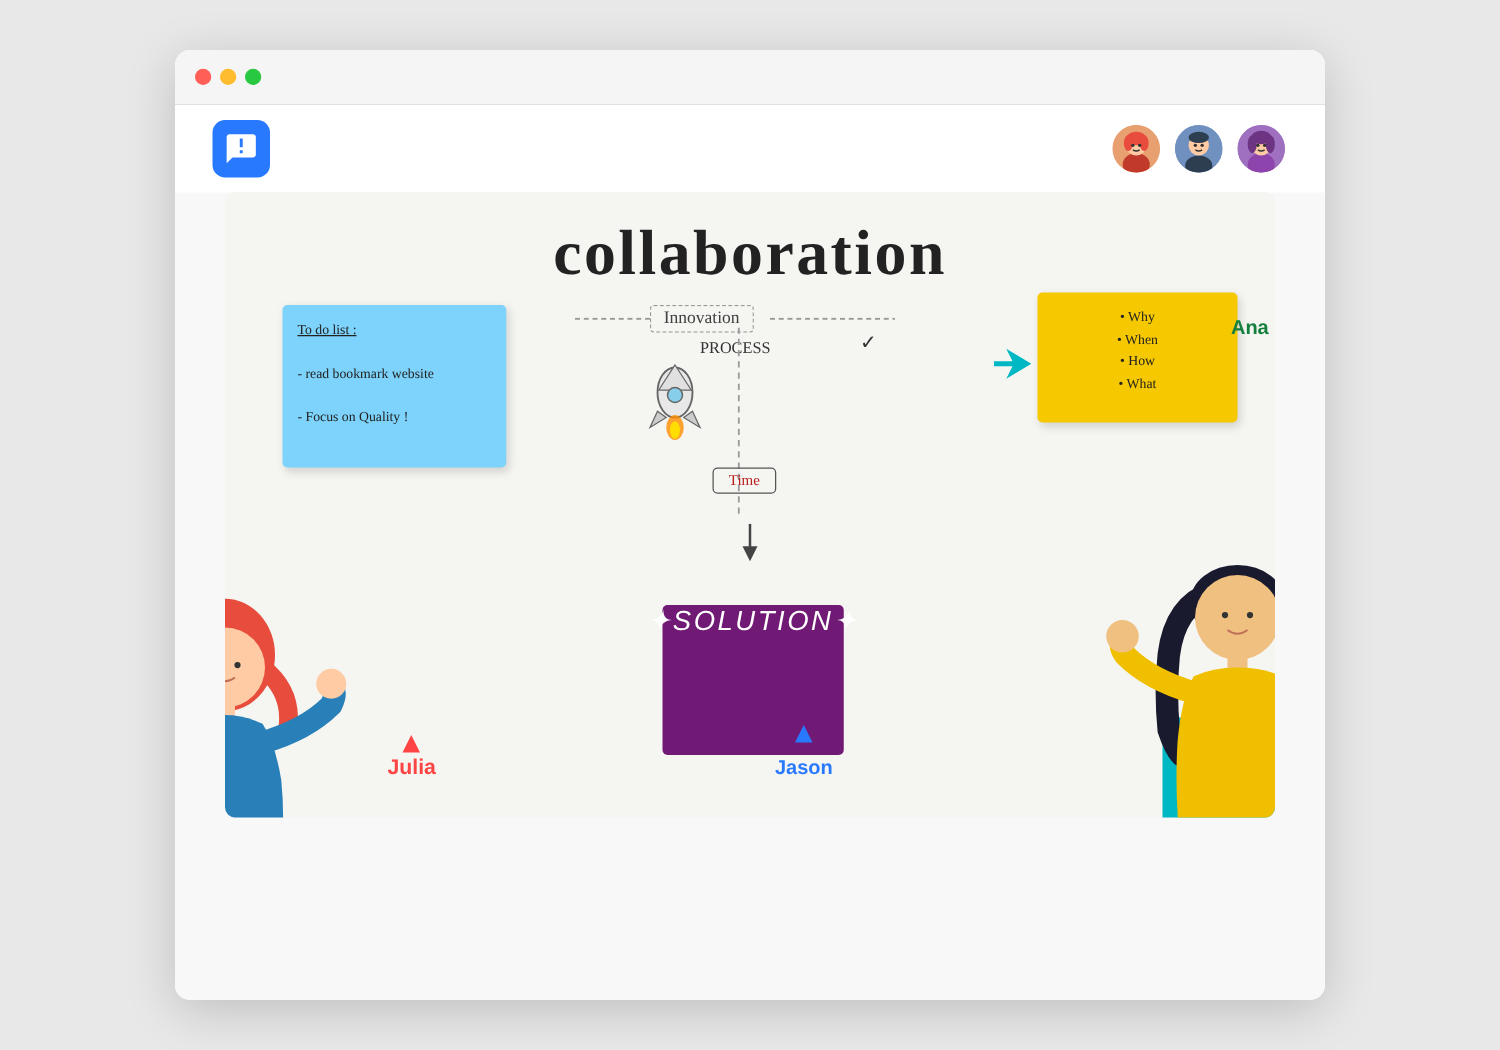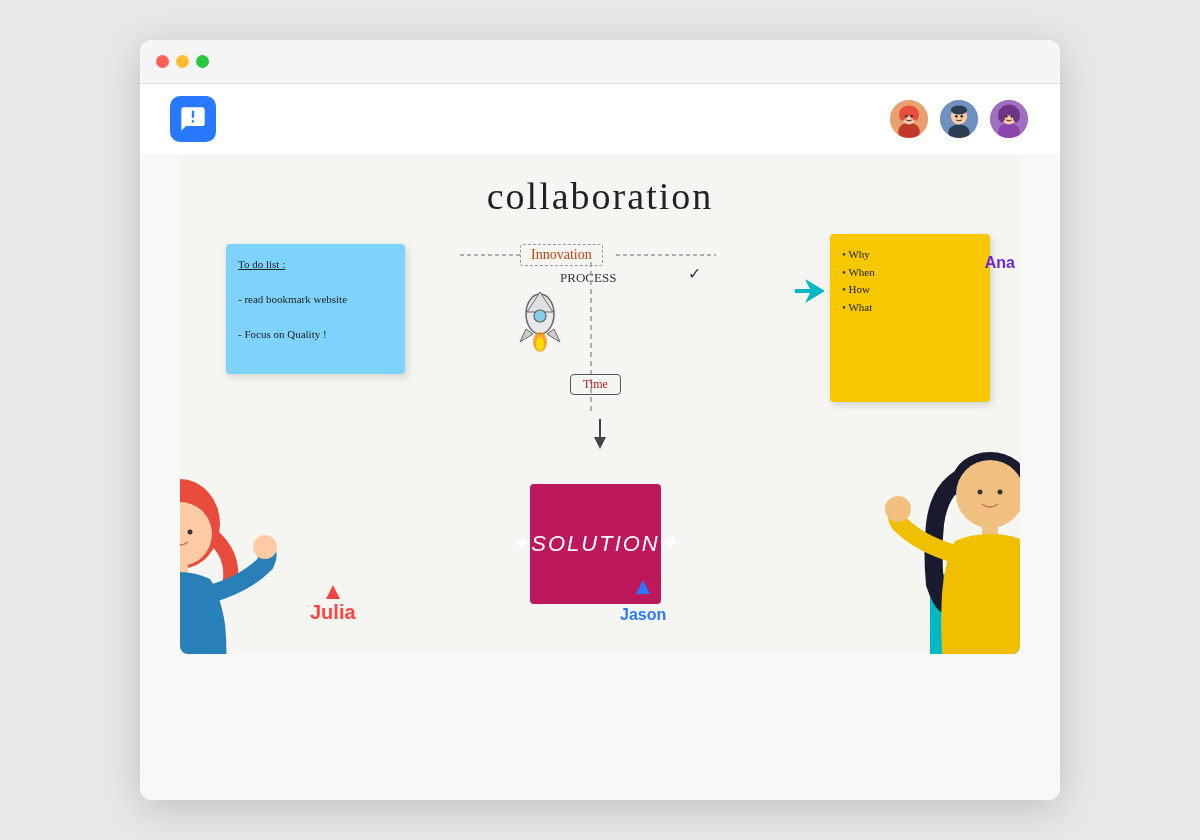--- a/index.html
+++ b/index.html
@@ -120,31 +120,31 @@
       position: relative;
     }
 
     
     .collab-title {
       position: absolute;
       top: 20px;
       left: 50%;
       transform: translateX(-50%);
       font-family: 'Segoe Script', 'Comic Sans MS', cursive;
-      font-size: 38px;
+      font-size: 51px;
       color: #222;
-      font-weight: normal;
+      font-weight: bold;
       white-space: nowrap;
       letter-spacing: 2px;
     }
 
     .innovation-label {
       font-family: 'Segoe Script', 'Comic Sans MS', cursive;
       font-size: 14px;
-      color: #c2410c;
+      color: #404040;
       border: 1px dashed #999;
       padding: 2px 10px;
       display: inline-block;
       border-radius: 3px;
     }
 
     .process-label {
       font-family: 'Segoe Script', 'Comic Sans MS', cursive;
       font-size: 13px;
       color: #333;
@@ -181,22 +181,23 @@
       width: 179px;
       height: 130px;
       background: #7dd3fc;
       margin-left: 16px;
     }
 
     .sticky-note-2 {
       top: 80px;
       right: 30px;
       width: 160px;
-      height: 168px;
+      height: 104px;
       background: #f5c800;
+      text-align: center;
     }
 
     .sticky-note-3 {
       top: 230px;
       left: 80px;
       width: 160px;
       height: 150px;
       background: #f5c800;
     }
 
@@ -210,26 +211,26 @@
     .sticky-note-text .underline {
       text-decoration: underline;
     }
 
     
     .solution-box {
       position: absolute;
       bottom: 50px;
       left: 50%;
       transform: translateX(-70px);
-      width: 131px;
+      width: 145px;
       height: 120px;
-      background: #be185d;
+      background: #701a75;
       border-radius: 4px;
       display: flex;
-      align-items: center;
+      align-items: flex-start;
       justify-content: center;
     }
 
     .solution-text {
       font-family: 'Impact', 'Arial Black', sans-serif;
       font-size: 22px;
       color: #fff;
       letter-spacing: 2px;
       text-align: center;
       font-style: italic;
@@ -267,41 +268,41 @@
 
     .cursor-triangle-blue {
       width: 0;
       height: 0;
       border-left: 7px solid transparent;
       border-right: 7px solid transparent;
       border-bottom: 14px solid #2979ff;
     }
 
     .cursor-name-red {
-      font-size: 20px;
+      font-size: 17px;
       font-weight: bold;
       color: #ff4444;
       font-family: Arial, sans-serif;
     }
 
     .cursor-name-blue {
       font-size: 16px;
       font-weight: bold;
       color: #2979ff;
       font-family: Arial, sans-serif;
     }
 
     
     .ana-label {
       position: absolute;
       top: 100px;
       right: 5px;
       font-size: 16px;
       font-weight: bold;
-      color: #6d28d9;
+      color: #15803d;
       font-family: Arial, sans-serif;
     }
 
     
     .julia-character {
       position: absolute;
       bottom: -160px;
       left: -90px;
       width: 200px;
       height: 350px;

